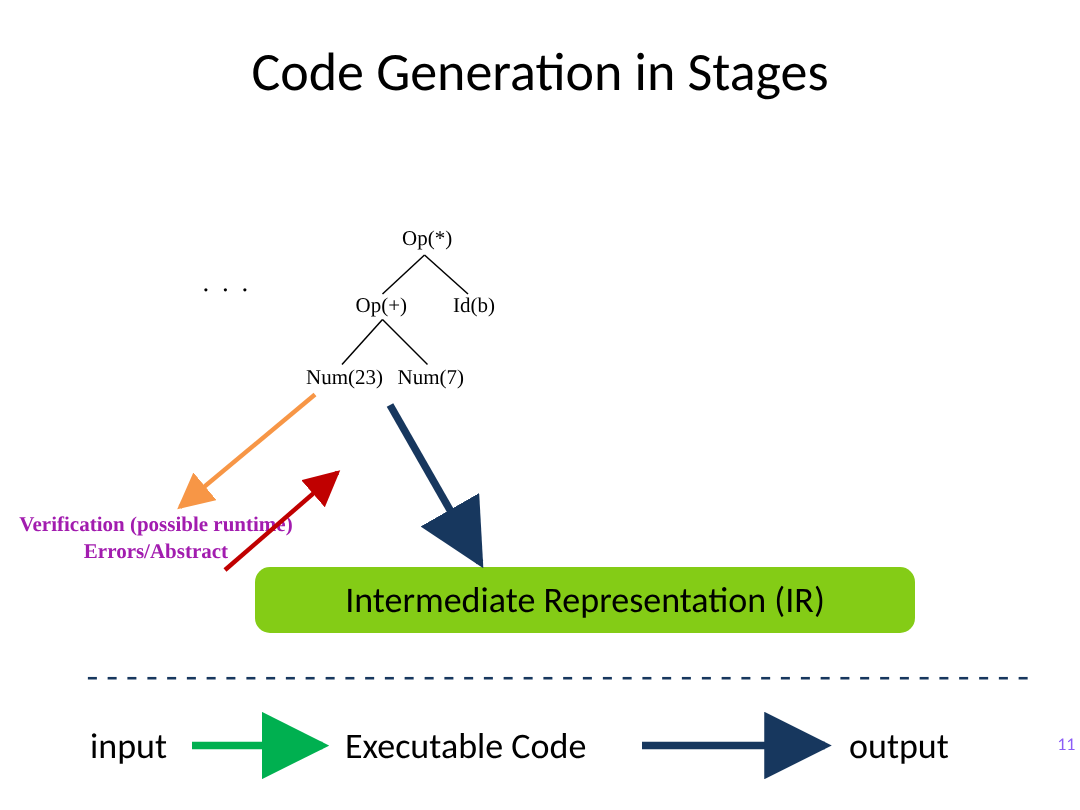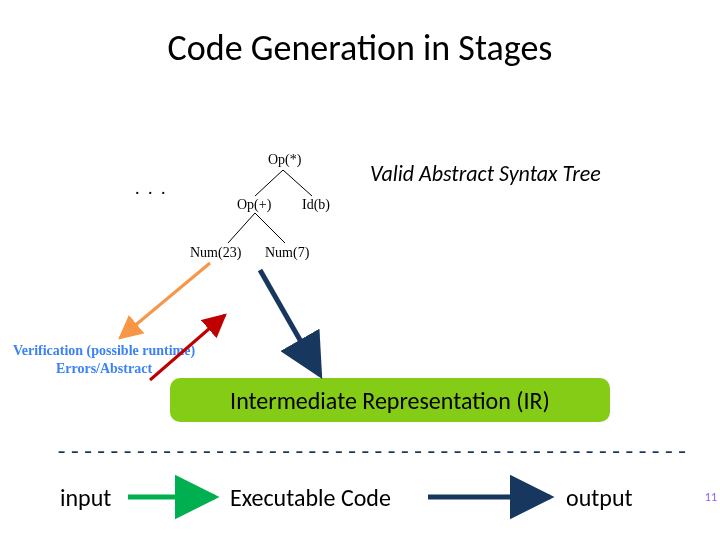--- a/index.html
+++ b/index.html
@@ -51,21 +51,21 @@
     top: 0;
     pointer-events: none;
   }
   .verif {
     position: absolute;
     left: 4px;
     top: 342px;
     font-family: "Times New Roman", Times, serif;
     font-weight: bold;
     font-size: 14px;
-    color: #3b82f6;
+    color: #a21caf;
     text-align: center;
     width: 200px;
     line-height: 1.25;
   }
   .ir-box {
     position: absolute;
     left: 170px;
     top: 378px;
     width: 440px;
     height: 44px;
@@ -108,32 +108,31 @@
 </style>
 </head>
 <body>
 
 <div class="title">Code Generation in Stages</div>
 
 <div class="ellipsis">. . .</div>
 <div class="ast" style="left:268px; top:152px;">Op(*)</div>
 <div class="ast" style="left:237px; top:197px;">Op(+)</div>
 <div class="ast" style="left:302px; top:197px;">Id(b)</div>
-<div class="ast" style="left:190px; top:245px;">Num(23)</div>
+<div class="ast" style="left:204px; top:245px;">Num(23)</div>
 <div class="ast" style="left:265px; top:245px;">Num(7)</div>
 
 <svg class="tree-lines" width="720" height="540">
   <line x1="283" y1="170" x2="255" y2="196" stroke="#000" stroke-width="1"></line>
   <line x1="283" y1="170" x2="312" y2="196" stroke="#000" stroke-width="1"></line>
   <line x1="255" y1="213" x2="228" y2="243" stroke="#000" stroke-width="1"></line>
   <line x1="255" y1="213" x2="285" y2="243" stroke="#000" stroke-width="1"></line>
 </svg>
 
 <div class="ast-caption">
-  <div>Valid Abstract Syntax Tree</div>
 </div>
 
 <div class="verif">
   <div>Verification (possible runtime)</div>
   <div>Errors/Abstract</div>
 </div>
 
 <div class="ir-box">
   <span>Intermediate Representation (IR)</span>
 </div>

